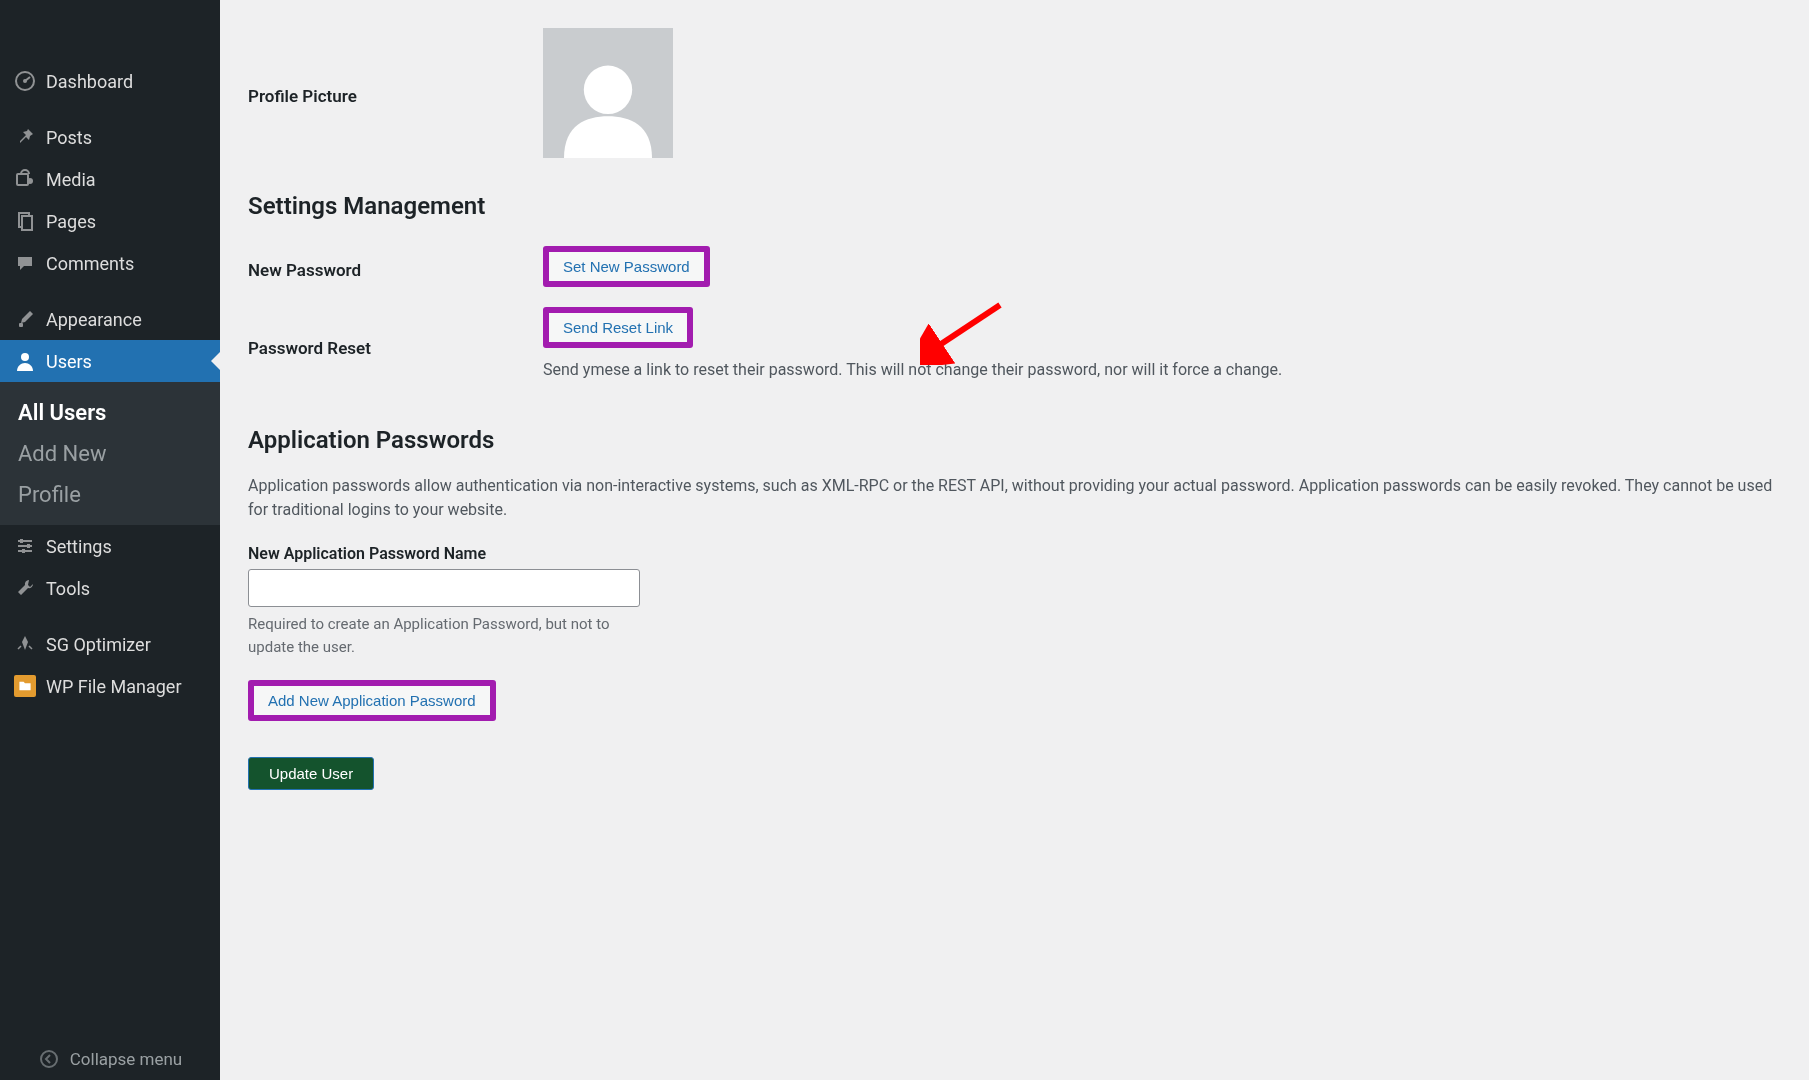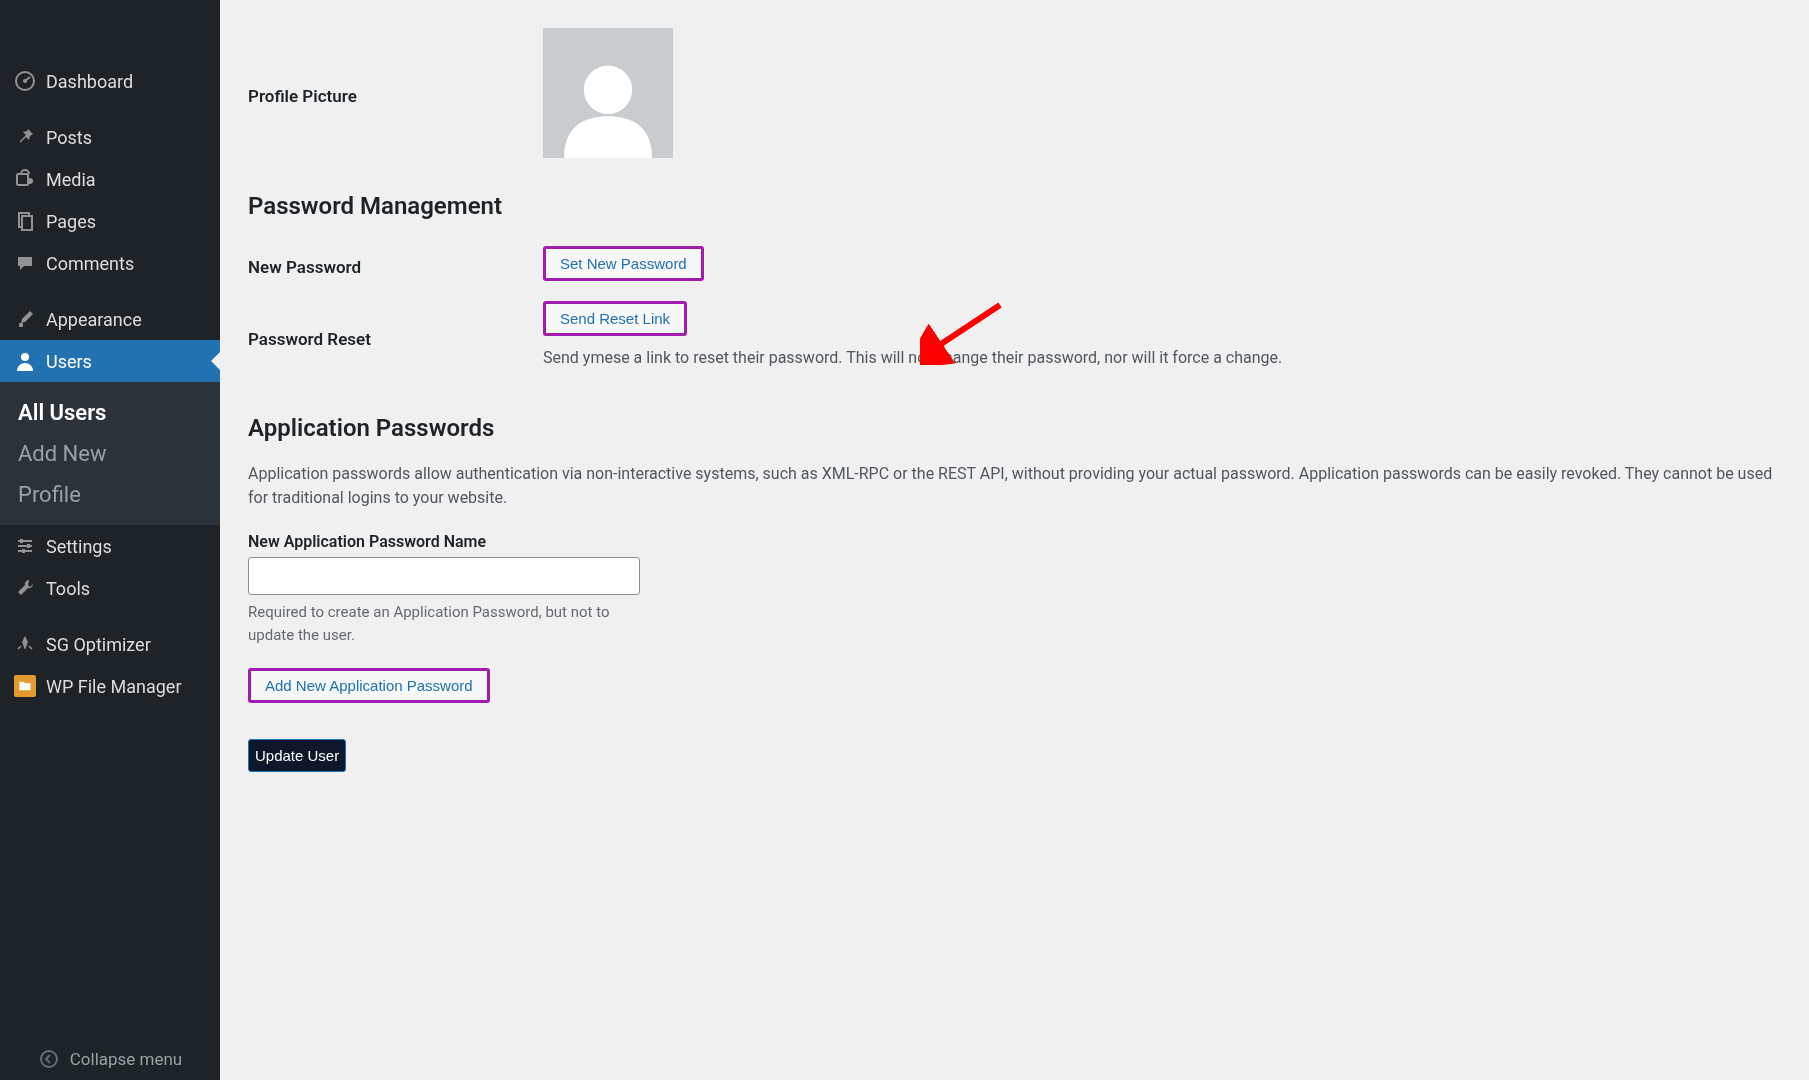--- a/index.html
+++ b/index.html
@@ -99,33 +99,33 @@
     color: #1d2327;
   }
   .avatar {
     width: 130px; height: 130px;
     background: #c9cccf;
     display:flex; align-items:flex-end; justify-content:center;
     overflow:hidden;
   }
   .btn-secondary {
     background: #f6f7f7;
-    border: 3px solid #a21caf;
+    border: 6px solid #a21caf;
     color: #2271b1;
     font-size: 15px;
     padding: 6px 14px;
     border-radius: 3px;
     cursor: pointer;
   }
   .btn-primary {
-    background: #0f172a;
+    background: #14532d;
     border: 1px solid #2271b1;
     color: #fff;
     font-size: 15px;
-    padding: 7px 6px;
+    padding: 7px 20px;
     border-radius: 3px;
     cursor: pointer;
   }
   .description {
     color: #50575e;
     font-size: 16px;
     margin-top: 10px;
     line-height: 1.5;
   }
   .help-text {
@@ -316,21 +316,21 @@
     <div class="form-field">
       <div class="avatar">
         <svg width="110" height="110" viewBox="0 0 100 100" fill="#fff">
           <circle cx="50" cy="38" r="22"></circle>
           <path d="M10 100 C10 70 30 62 50 62 C70 62 90 70 90 100 Z"></path>
         </svg>
       </div>
     </div>
   </div>
 
-  <h2 class="section-title">Password Management</h2>
+  <h2 class="section-title">Settings Management</h2>
 
   <div class="form-row">
     <div class="form-label">New Password</div>
     <div class="form-field">
       <button class="btn-secondary">Set New Password</button>
     </div>
   </div>
 
   <div class="form-row" style="margin-top:20px;">
     <div class="form-label">Password Reset</div>

